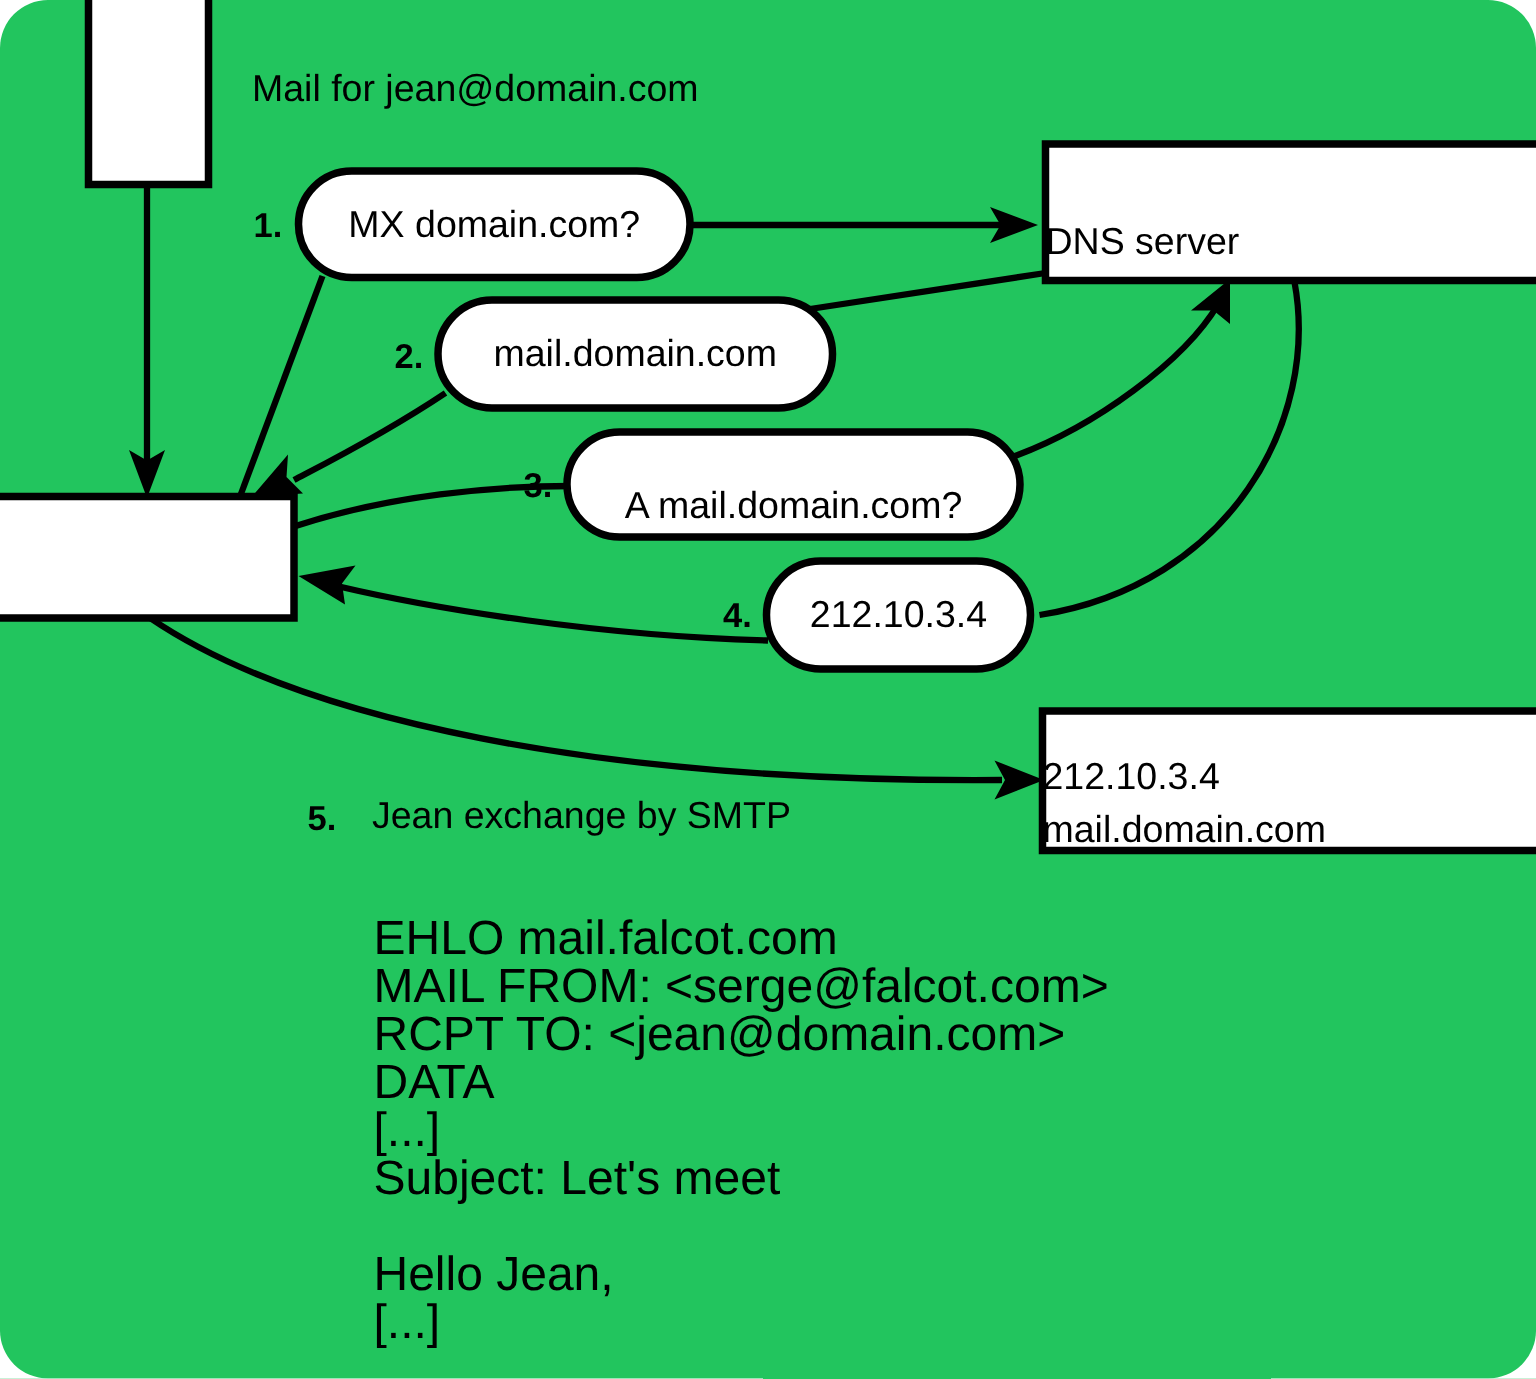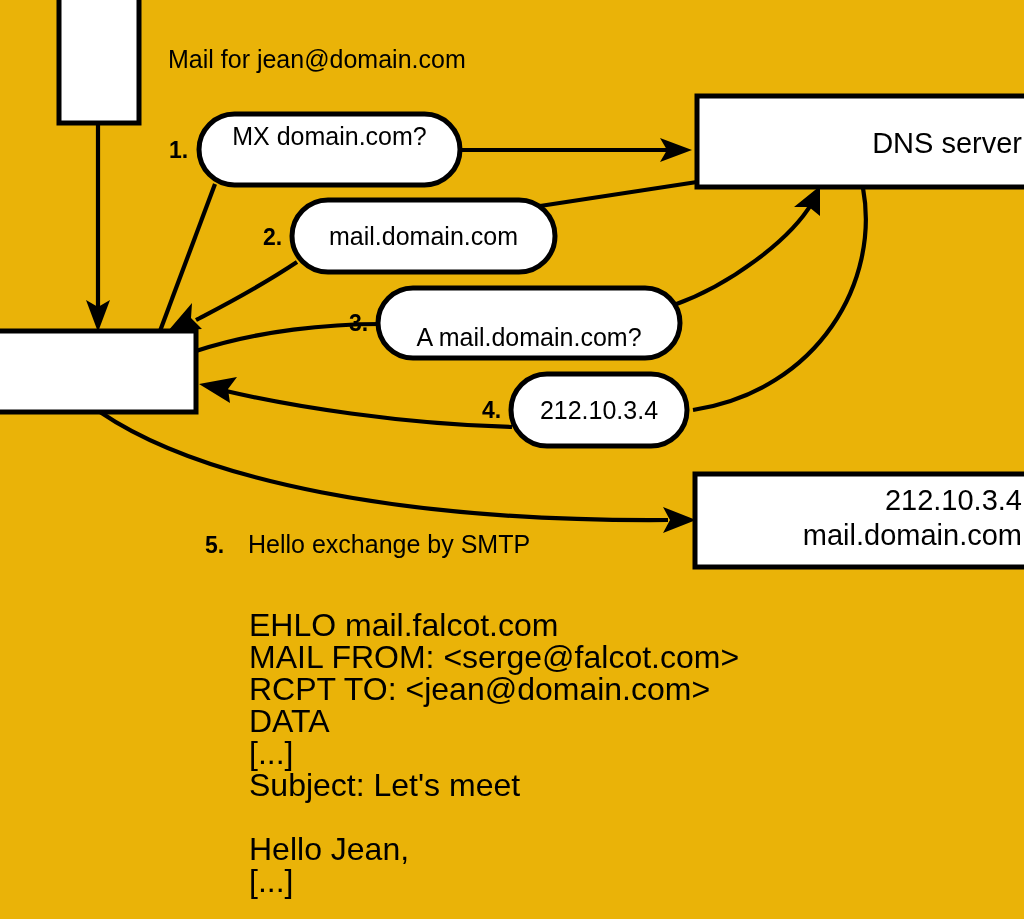--- a/index.html
+++ b/index.html
@@ -9,22 +9,23 @@
     background: #ffffff;
   }
   body {
     font-family: "Liberation Sans", "DejaVu Sans", sans-serif;
     color: #000000;
   }
   #canvas {
     position: relative;
     width: 1024px;
     height: 919px;
-    background: #eab308;
+    background: #22c55e;
     overflow: hidden;
+    border-radius: 32px;
   }
   
   #art {
     position: absolute;
     left: 0;
     top: 0;
     width: 1024px;
     height: 919px;
   }
   .stroke {
@@ -49,22 +50,23 @@
     stroke: none;
   }
   
   .lbl {
     position: absolute;
     white-space: pre;
     color: #000000;
     line-height: 1.05;
   }
   .node-text {
-    text-align: right;
-    font-size: 29px;
+    text-align: left;
+    font-size: 25px;
+    margin-top: 20px;
   }
   .node-text.two-line {
     line-height: 1.22;
   }
   .bubble-text {
     text-align: center;
     font-size: 25px;
   }
   .step-num {
     font-weight: bold;
@@ -158,27 +160,27 @@
   <div class="lbl node-text" style="left:697px; top:128px; width:325px;">DNS server</div>
 
   <div class="lbl node-text two-line" style="left:695px; top:483px; width:327px;">212.10.3.4</div>
   <div class="lbl node-text two-line" style="left:695px; top:518px; width:327px;">mail.domain.com</div>
 
   <div class="lbl step-num" style="left:169px; top:138px;">1.</div>
   <div class="lbl step-num" style="left:263px; top:225px;">2.</div>
   <div class="lbl step-num" style="left:349px; top:311px;">3.</div>
   <div class="lbl step-num" style="left:482px; top:398px;">4.</div>
 
-  <div class="lbl bubble-text" style="left:199px; top:123px; width:261px;">MX domain.com?</div>
+  <div class="lbl bubble-text" style="left:199px; top:137px; width:261px;">MX domain.com?</div>
   <div class="lbl bubble-text" style="left:292px; top:223px; width:263px;">mail.domain.com</div>
   <div class="lbl bubble-text" style="left:378px; top:324px; width:302px;">A mail.domain.com?</div>
   <div class="lbl bubble-text" style="left:511px; top:397px; width:176px;">212.10.3.4</div>
 
   <div class="lbl step-num" style="left:205px; top:533px;">5.</div>
-  <div class="lbl smtp-label" style="left:248px; top:531px;">Hello exchange by SMTP</div>
+  <div class="lbl smtp-label" style="left:248px; top:531px;">Jean exchange by SMTP</div>
 
   <div class="lbl transcript" style="left:249px; top:598px;">EHLO mail.falcot.com
 MAIL FROM: &lt;serge@falcot.com&gt;
 RCPT TO: &lt;jean@domain.com&gt;
 DATA
 [...]
 Subject: Let's meet
 
 Hello Jean,
 [...]

